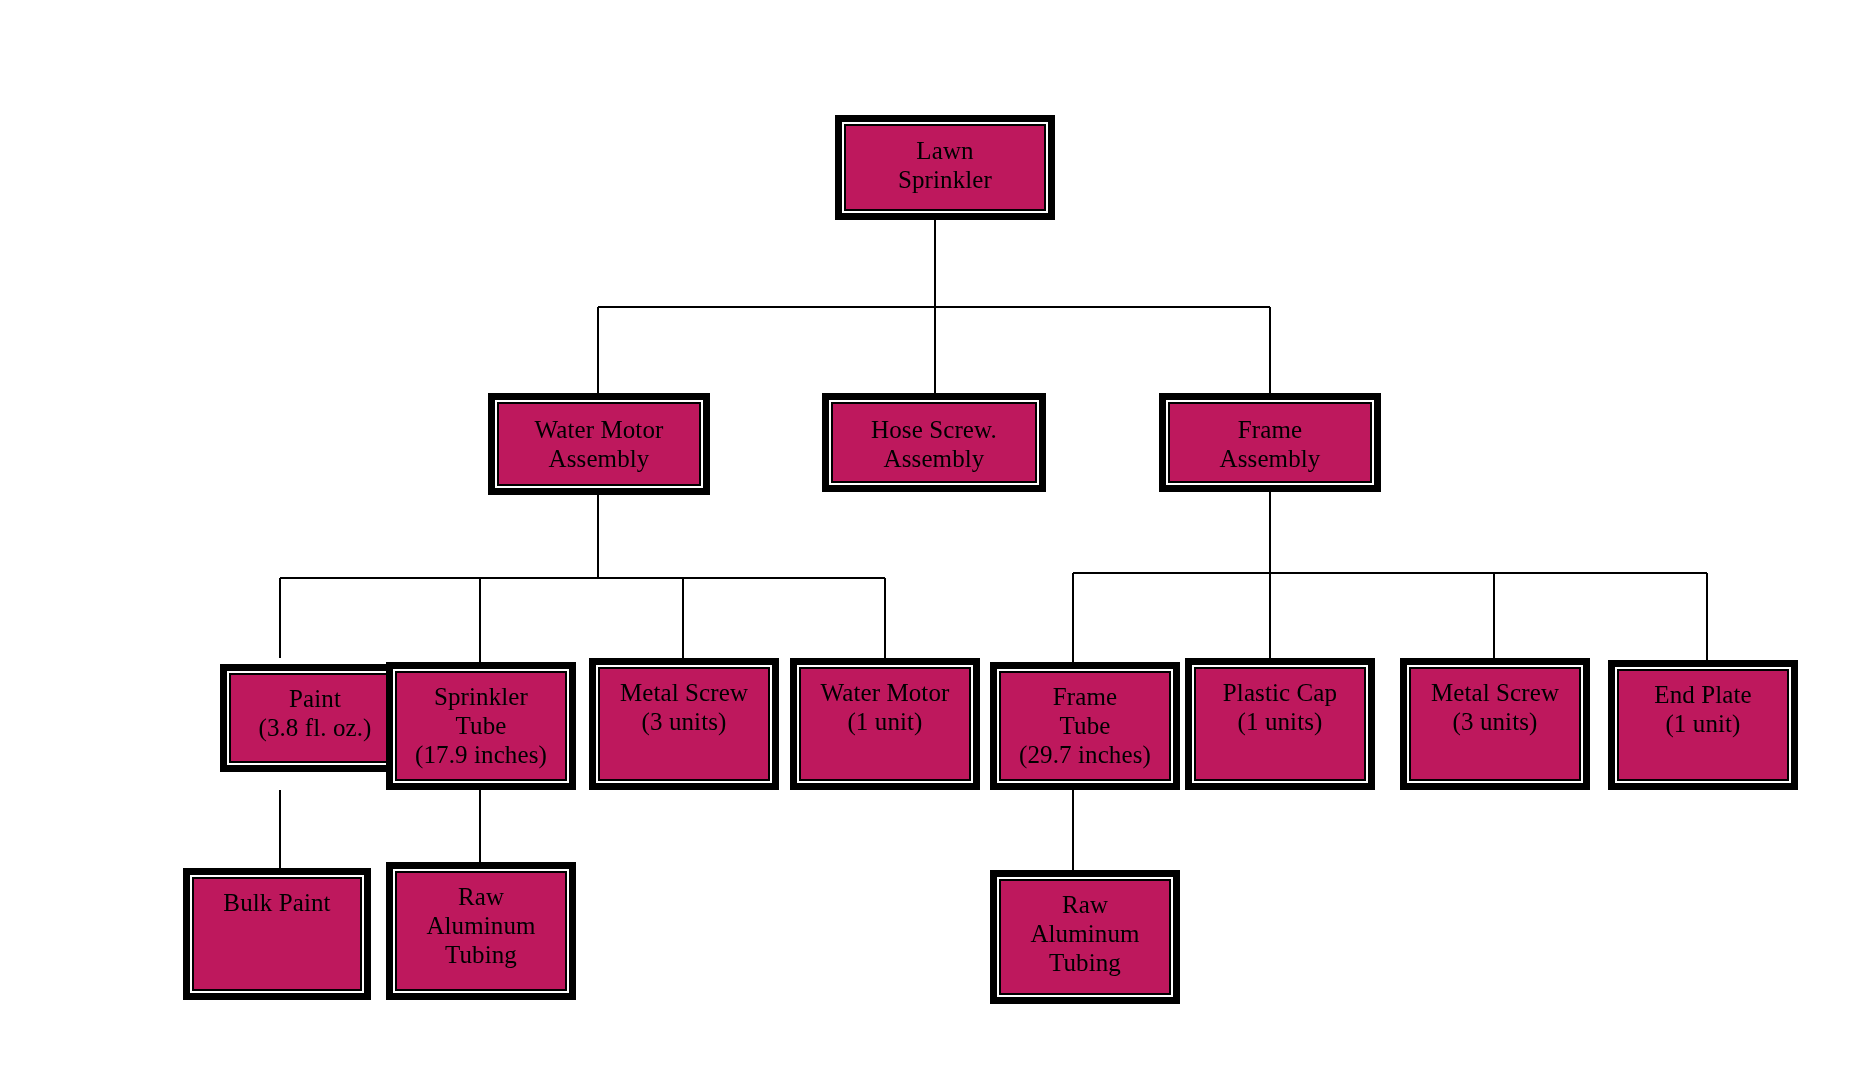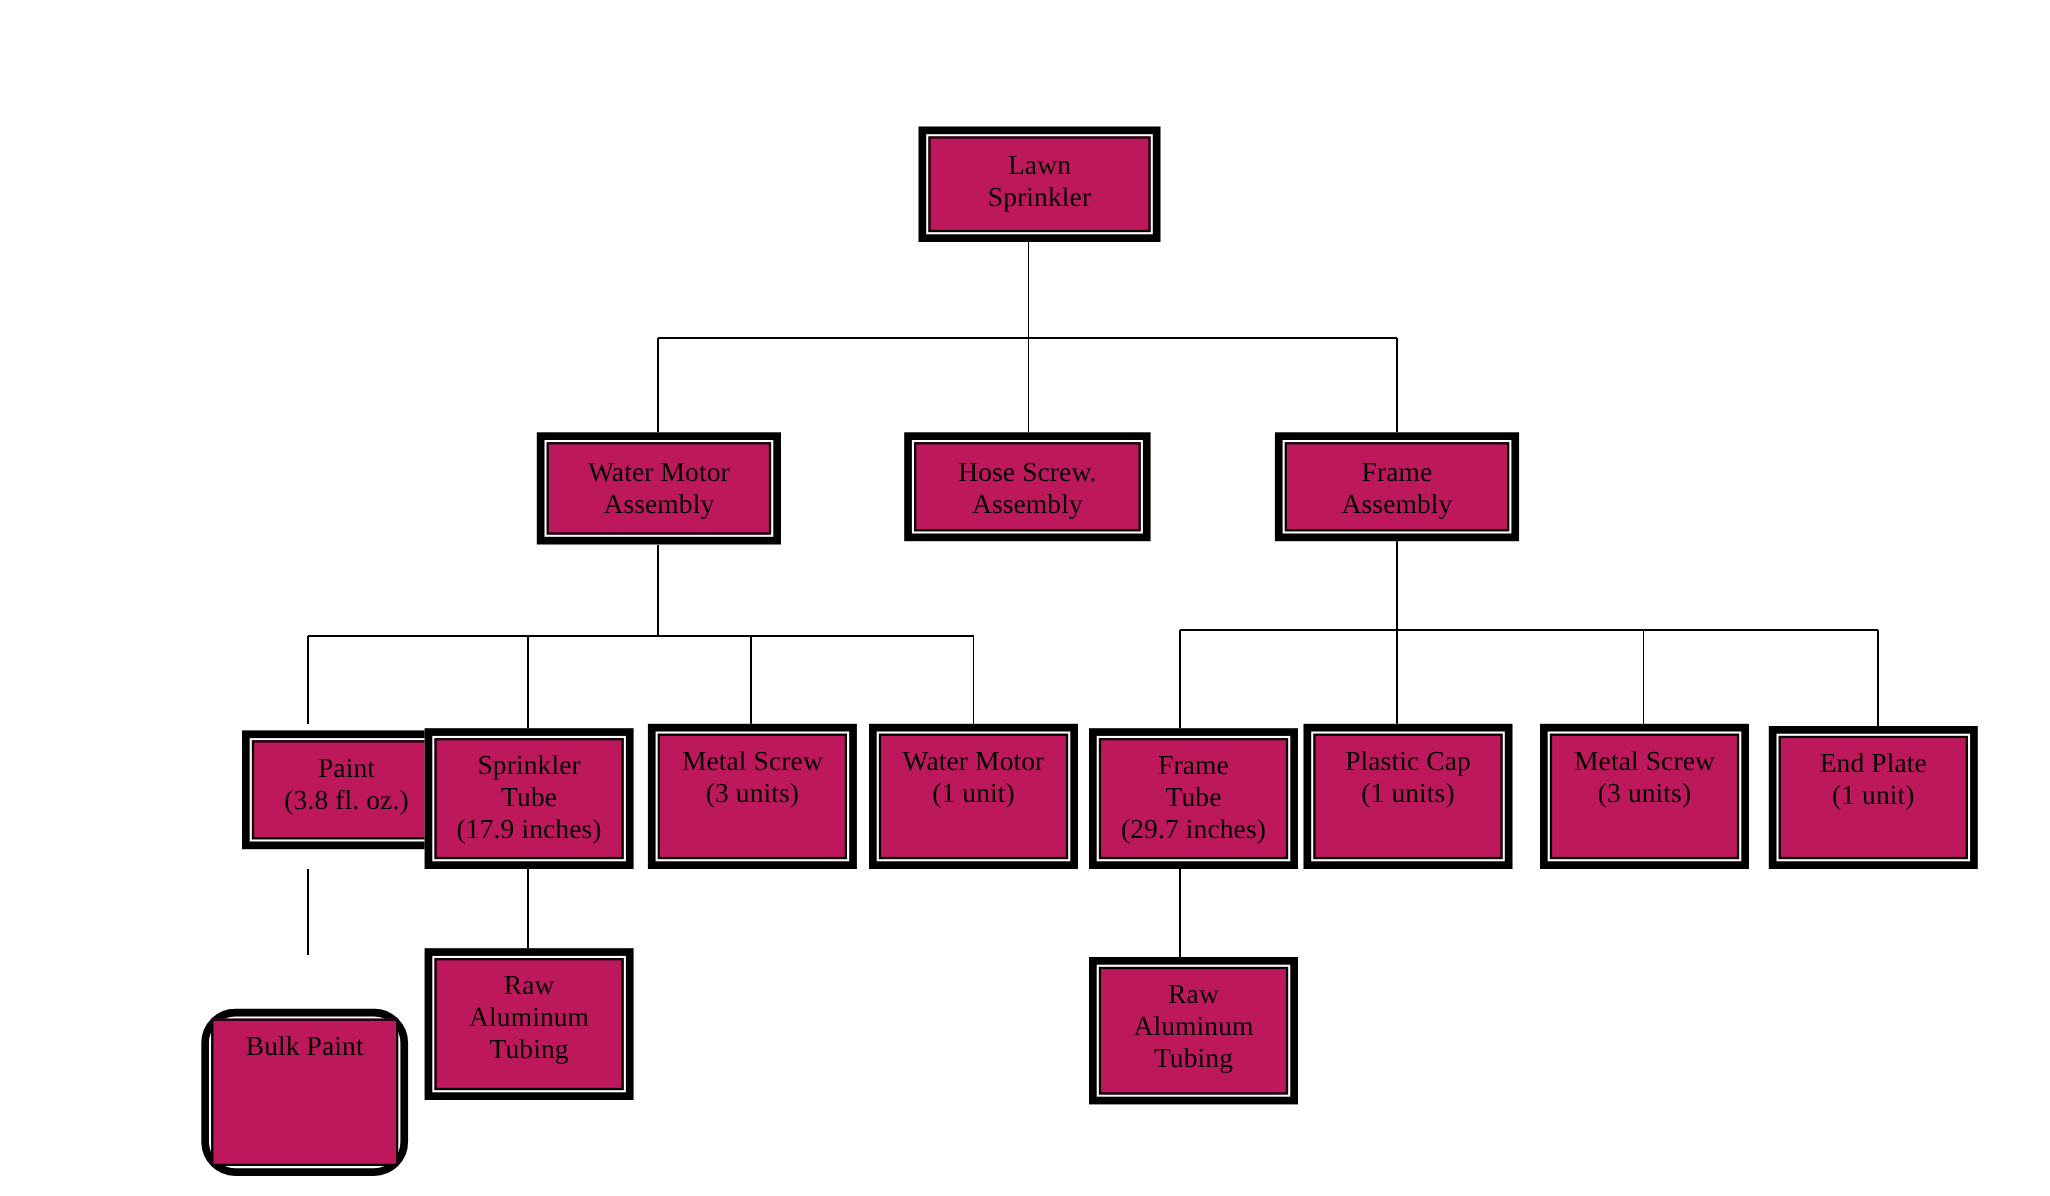--- a/index.html
+++ b/index.html
@@ -158,21 +158,21 @@
     </div>
   </div>
 
   <div class="node" style="left:1608px;top:660px;width:190px;height:130px;">
     <div class="inner">
       <span class="label">End Plate
 (1 unit)</span>
     </div>
   </div>
 
-  <div class="node" style="left:183px;top:917px;width:188px;height:152px;border-radius:31px;">
+  <div class="node" style="left:183px;top:868px;width:188px;height:132px;">
     <div class="inner">
       <span class="label">Bulk Paint</span>
     </div>
   </div>
 
   <div class="node" style="left:386px;top:862px;width:190px;height:138px;">
     <div class="inner">
       <span class="label">Raw
 Aluminum
 Tubing</span>

